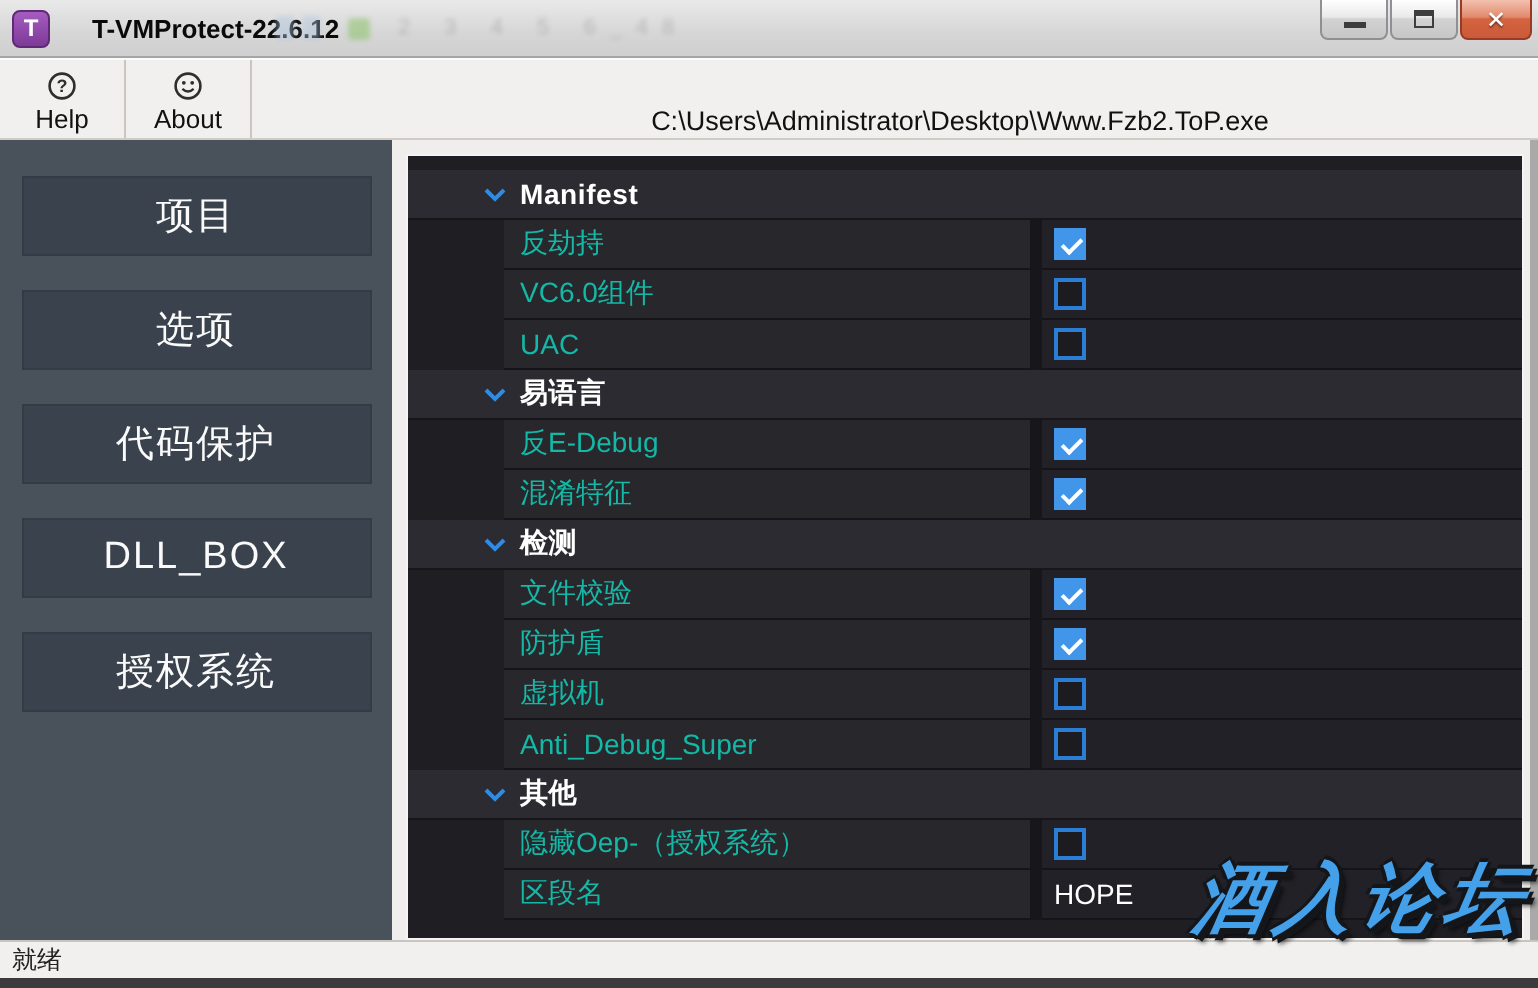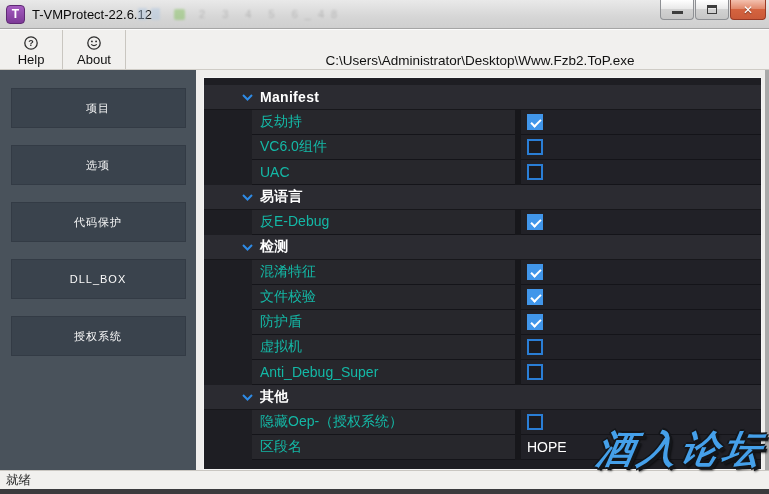--- a/index.html
+++ b/index.html
@@ -7,21 +7,21 @@
   body { font-family:"Liberation Sans","DejaVu Sans",sans-serif; overflow:hidden; }
   .window { position:relative; width:769px; height:494px; background:#efeeec; overflow:hidden; }
 
   
   .titlebar { position:absolute; left:0; top:0; width:769px; height:29px;
     background:linear-gradient(#e9e9e9,#d6d6d6 60%,#cfcfcf); border-bottom:1px solid #a5a5a5;
     display:flex; align-items:center; padding-left:6px; }
   .app-icon { width:19px; height:19px; border-radius:4px;
     background:linear-gradient(#a55cc0,#7d3a97); border:1px solid #5e2a73;
     color:#fff; font-weight:bold; font-size:12px; display:flex; align-items:center; justify-content:center; }
-  .title-text { margin-left:7px; font-size:13px; color:#0a0a0a; }
+  .title-text { margin-left:21px; font-size:13px; color:#0a0a0a;font-weight:bold; }
   .tb-artifacts { position:absolute; left:138px; top:5px; height:18px; display:flex; align-items:center;
     filter:blur(1.2px); opacity:.45; }
   .tb-art-sq { width:9px; height:12px; background:#aec6e2; margin-right:4px; }
   .tb-art-dot { width:11px; height:11px; background:#7cbf52; border-radius:2px; margin:0 14px 0 10px; }
   .tb-art-text { font-size:11px; color:#8d8d8d; letter-spacing:7px; white-space:nowrap; }
   .win-controls { position:absolute; right:3px; top:0; display:flex; }
   .wbtn { width:34px; height:20px; border:1px solid #8e9094; border-top:none; border-radius:0 0 4px 4px;
     background:linear-gradient(#ffffff,#e9e9e9 45%,#d2d2d2 50%,#c6c6c6);
     display:flex; align-items:center; justify-content:center; margin-left:1px; }
   .wbtn.close { width:36px; border-color:#993a25;
@@ -38,21 +38,21 @@
     align-items:center; justify-content:center; padding-top:2px; cursor:default; }
   .tool-btn .ticon { height:17px; display:flex; align-items:center; }
   .tool-btn .tlabel { font-size:13px; color:#111; margin-top:1px; }
   .tool-path { position:absolute; left:191px; right:0; top:0; height:100%;
     display:flex; align-items:center; justify-content:center; padding-top:22px;
     font-size:13.5px; color:#111; }
 
   
   .sidebar { position:absolute; left:0; top:70px; width:196px; height:400px; background:#49525b; padding-top:18px; }
   .side-btn { width:175px; height:40px; margin:0 auto 17px auto; background:#3a434d;
-    border:1px solid #333b45; color:#fafafa; font-size:11px;
+    border:1px solid #333b45; color:#fafafa; font-size:19px;
     display:flex; align-items:center; justify-content:center; letter-spacing:1px; cursor:default; }
 
   
   .frame-right { position:absolute; right:0; top:70px; width:4px; height:400px; background:#a9a9a9; }
 
   
   .panel { position:absolute; left:203px; top:77px; width:559px; height:393px;
     background:#1e1e23; border:1px solid #f4f4f4; overflow:hidden; }
   .rows { padding-top:7px; }
   .row { height:25px; display:flex; align-items:stretch; font-size:14px;padding-left:32px; }
@@ -199,40 +199,40 @@
 
       <div class="row item">
         <div class="gutter"></div>
         <div class="cl">反E-Debug</div>
         <div class="dv"></div>
         <div class="cv">
           <span class="cb on"></span>
         </div>
       </div>
 
+      <div class="row item">
+        <div class="gutter"></div>
+        <div class="cl">混淆特征</div>
+        <div class="dv"></div>
+        <div class="cv">
+          <span class="cb on"></span>
+        </div>
+      </div>
+
       <div class="row group">
         <span class="chev">
           <svg width="11" height="7" viewBox="0 0 11 7">
               <polyline points="1,1 5.5,5.5 10,1" fill="none" stroke="#2e8be6" stroke-width="2"></polyline>
             </svg>
         </span>
         <div class="gl">检测</div>
       </div>
 
       <div class="row item">
         <div class="gutter"></div>
-        <div class="cl">混淆特征</div>
-        <div class="dv"></div>
-        <div class="cv">
-          <span class="cb on"></span>
-        </div>
-      </div>
-
-      <div class="row item">
-        <div class="gutter"></div>
         <div class="cl">文件校验</div>
         <div class="dv"></div>
         <div class="cv">
           <span class="cb on"></span>
         </div>
       </div>
 
       <div class="row item">
         <div class="gutter"></div>
         <div class="cl">防护盾</div>

